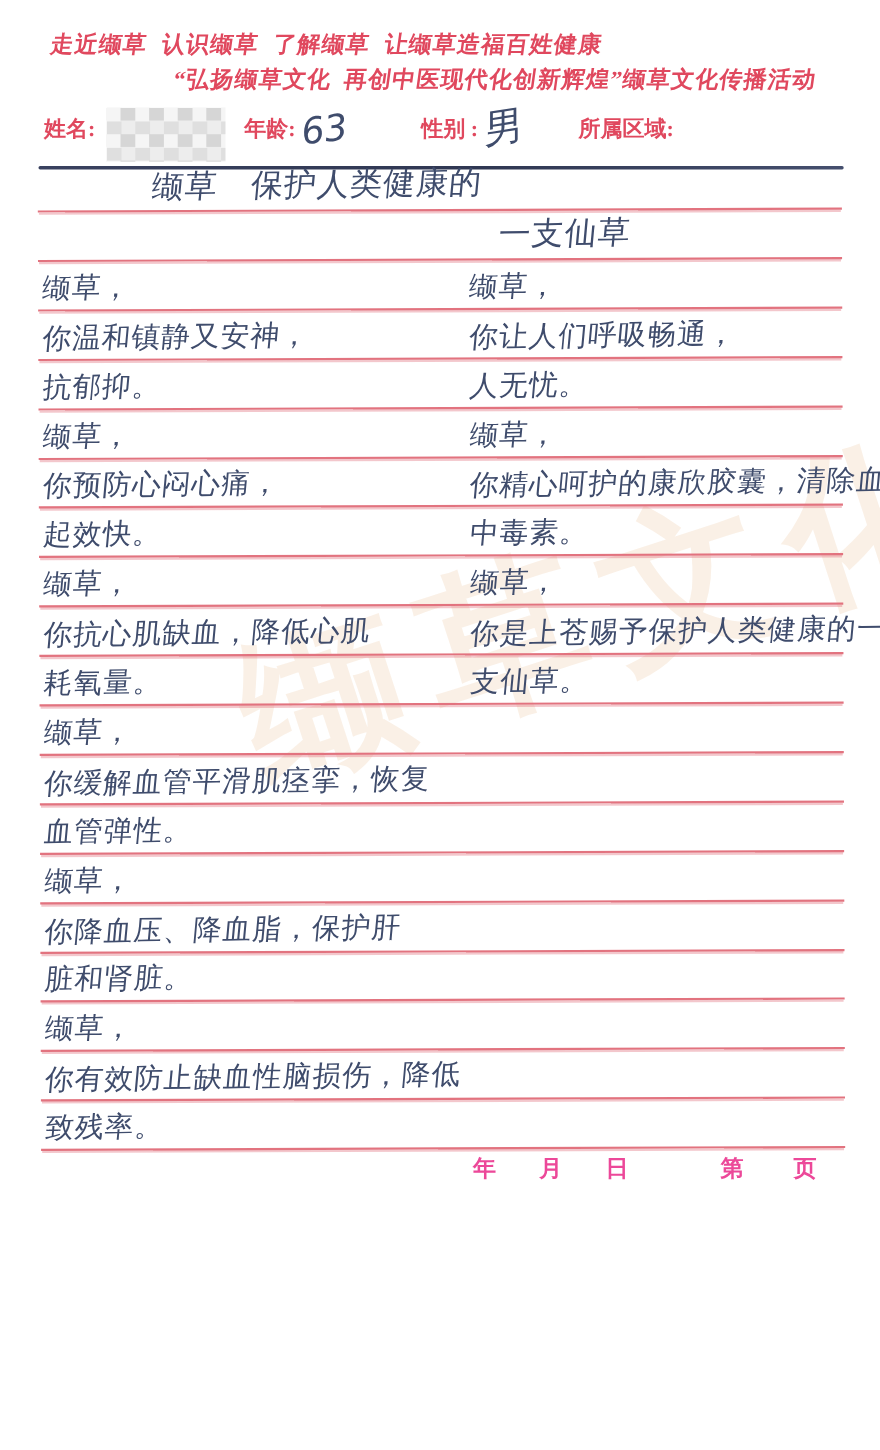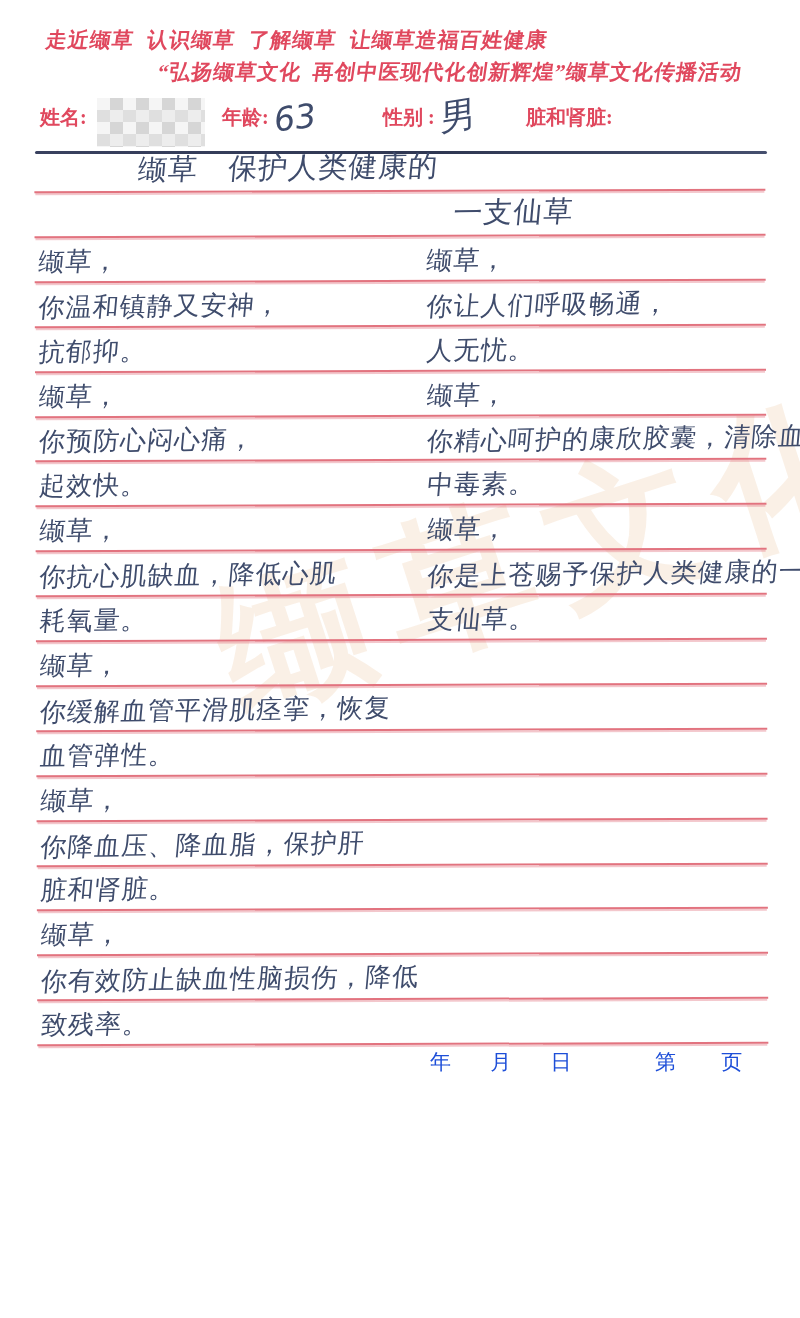--- a/index.html
+++ b/index.html
@@ -32,41 +32,41 @@
   .hl,.hr{position:absolute;bottom:2px;white-space:nowrap;
        color:#3f4c6c;font-family:"DejaVu Sans","Liberation Sans",sans-serif;
        font-size:26px;letter-spacing:1px;transform:skewX(-6deg) rotate(-0.6deg);}
   .row.title-row .hl,.row.title-row .hr{font-size:29px;}
   
   .watermark{position:absolute;left:210px;top:470px;width:580px;
        font-size:150px;letter-spacing:22px;color:rgba(214,138,62,.13);
        font-family:"DejaVu Serif","Liberation Serif",serif;font-weight:bold;
        transform:rotate(-18deg);pointer-events:none;white-space:nowrap;}
   
-  .f-date,.f-page{position:absolute;top:1048px;color:#1d4ed8;font-weight:normal;
+  .f-date,.f-page{position:absolute;top:1048px;color:#ec4899;font-weight:bold;
        font-size:21px;white-space:nowrap;}
   .f-date{left:430px;word-spacing:34px;}
   .f-page{left:655px;word-spacing:40px;}
 </style>
 </head>
 <body>
 
 <div class="page">
 
   <div class="hdr hdr1">走近缬草 认识缬草 了解缬草 让缬草造福百姓健康</div>
   <div class="hdr hdr2">“弘扬缬草文化 再创中医现代化创新辉煌”缬草文化传播活动</div>
 
   <div>
     <span class="flabel" style="left:40px;top:104px;">姓名:</span>
     <span class="mosaic" title=""></span>
     <span class="flabel" style="left:222px;top:104px;">年龄:</span>
     <span class="ink age-val">63</span>
     <span class="flabel" style="left:383px;top:104px;">性别 :</span>
     <span class="ink gender-val">男</span>
-    <span class="flabel" style="left:526px;top:104px;">脏和肾脏:</span>
+    <span class="flabel" style="left:526px;top:104px;">所属区域:</span>
   </div>
 
   <div class="divider"></div>
 
   <div class="watermark">缬草文化</div>
 
   <div id="sheet">
       <div class="row title-row" style="top: 148px;">
         <span class="hl" style="left: 104px;">缬草　保护人类健康的</span>
       </div>

